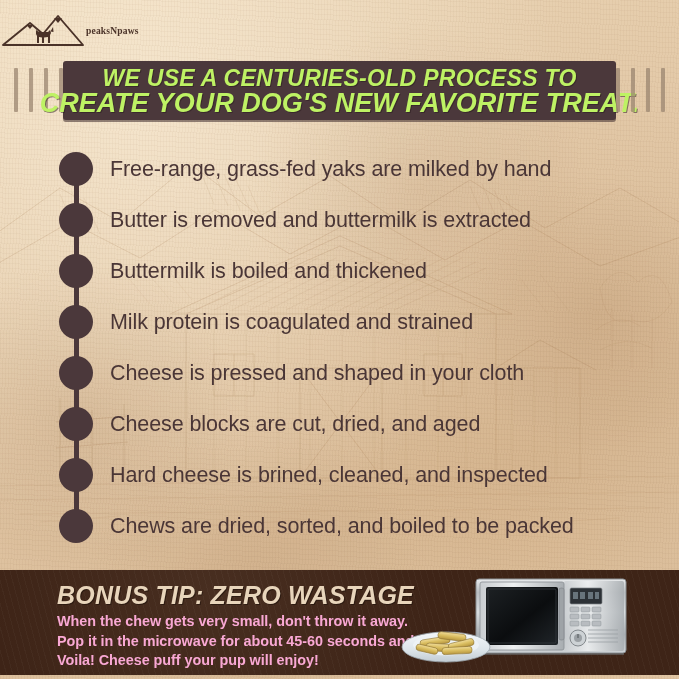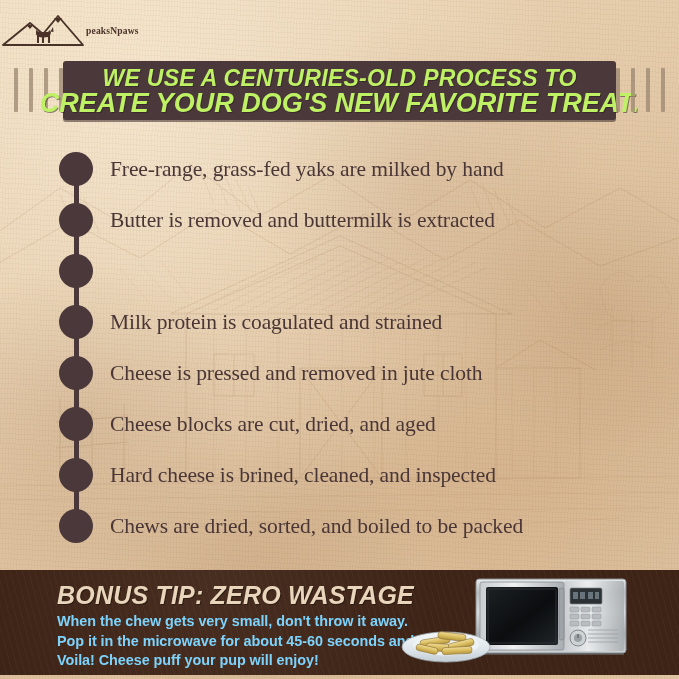--- a/index.html
+++ b/index.html
@@ -77,21 +77,21 @@
     font-family:"Liberation Sans",sans-serif;
     font-weight:700;font-style:italic;
     font-size:23px;line-height:25px;letter-spacing:.3px;
     text-transform:uppercase;white-space:nowrap;
     text-shadow:1px 1px 0 rgba(40,26,28,.5);
   }
   .banner .line.l2{font-size:27px;letter-spacing:0;}
 
   
   .steps{
-    position:absolute;left:0;top:146px;width:679px;height:410px;font-family:Liberation Serif, serif;
+    position:absolute;left:0;top:146px;width:679px;height:410px;
   }
   .rail{
     position:absolute;left:74px;top:18px;width:5px;height:355px;
     background:#4b383b;border-radius:3px;
   }
   .step{
     position:absolute;left:0;width:679px;height:34px;display:flex;align-items:center;
   }
   .dot{
     position:absolute;left:59px;width:34px;height:34px;border-radius:50%;
@@ -123,21 +123,21 @@
     color:#e8d5bb;
     font-weight:700;font-style:italic;
     font-size:25px;line-height:27px;letter-spacing:.2px;
     text-transform:uppercase;white-space:nowrap;
     text-shadow:1px 1px 0 rgba(30,16,10,.6);
   }
   .bonus-lines{
     position:absolute;left:57px;top:42px;
   }
   .bonus-lines div{
-    color:#7dd3fc;
+    color:#f9a8d4;
     font-weight:700;
     font-size:14.4px;line-height:19.5px;
     white-space:nowrap;letter-spacing:-.05px;
   }
   .appliance{
     position:absolute;left:398px;top:-2px;width:281px;height:111px;
   }
 </style>
 </head>
 <body>
@@ -253,28 +253,29 @@
     <div class="step" style="top:6px">
       <span class="dot"></span>
       <span class="step-label">Free-range, grass-fed yaks are milked by hand</span>
     </div>
     <div class="step" style="top:57px">
       <span class="dot"></span>
       <span class="step-label">Butter is removed and buttermilk is extracted</span>
     </div>
     <div class="step" style="top:108px">
       <span class="dot"></span>
+      <span class="step-label">Buttermilk is boiled and thickened</span>
     </div>
     <div class="step" style="top:159px">
       <span class="dot"></span>
       <span class="step-label">Milk protein is coagulated and strained</span>
     </div>
     <div class="step" style="top:210px">
       <span class="dot"></span>
-      <span class="step-label">Cheese is pressed and removed in jute cloth</span>
+      <span class="step-label">Cheese is pressed and shaped in your cloth</span>
     </div>
     <div class="step" style="top:261px">
       <span class="dot"></span>
       <span class="step-label">Cheese blocks are cut, dried, and aged</span>
     </div>
     <div class="step" style="top:312px">
       <span class="dot"></span>
       <span class="step-label">Hard cheese is brined, cleaned, and inspected</span>
     </div>
     <div class="step" style="top:363px">

